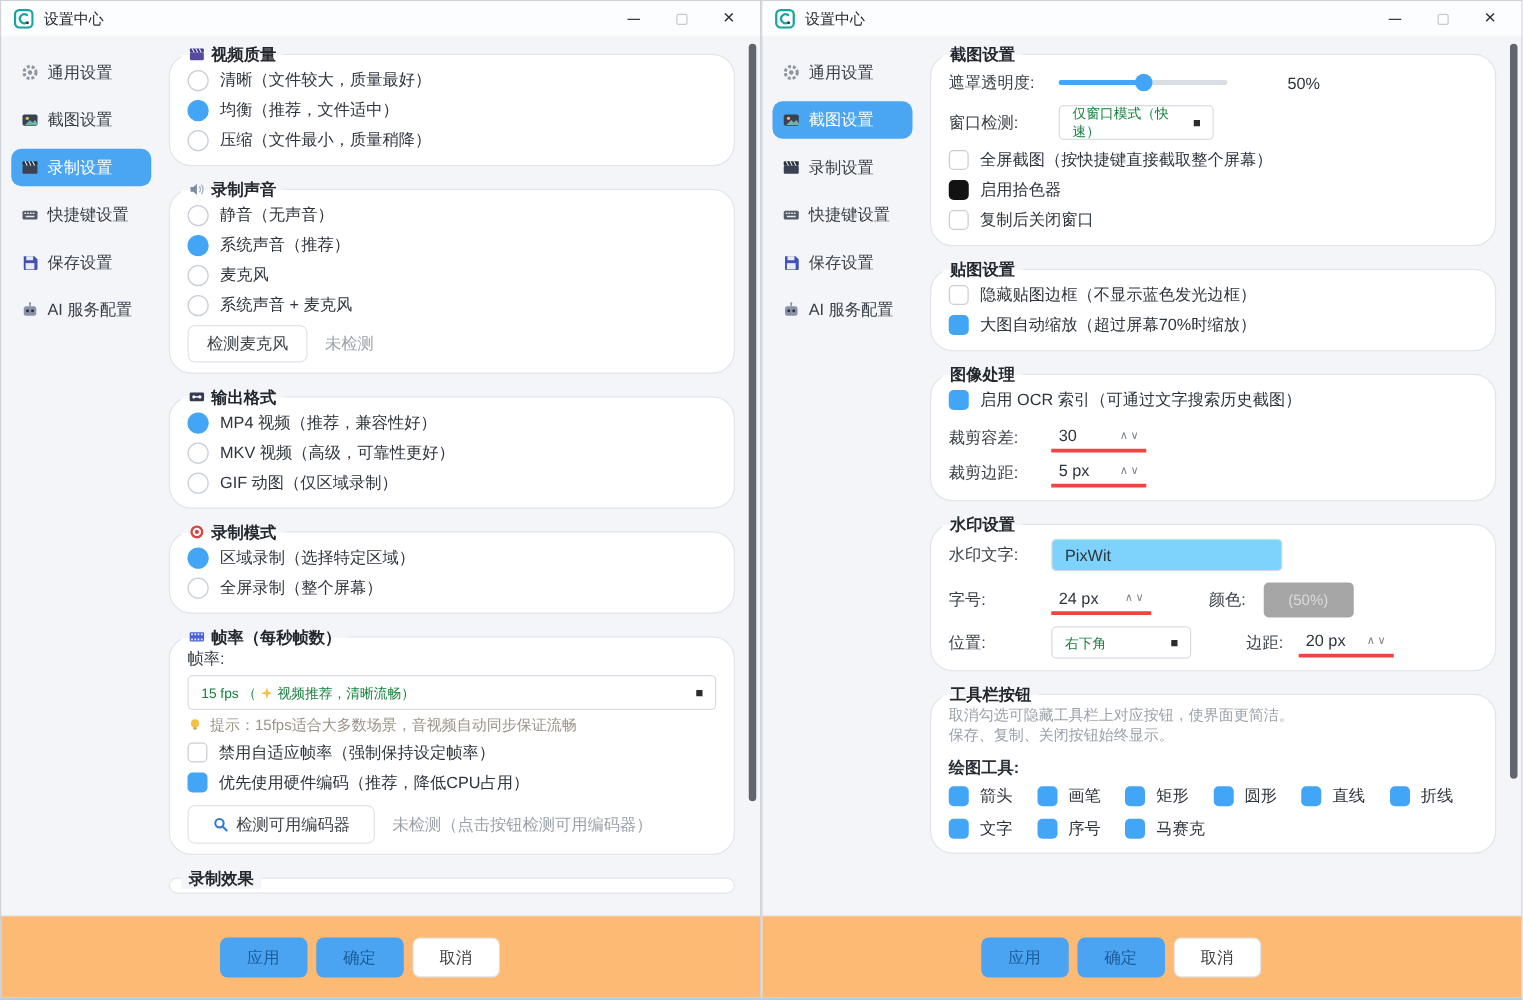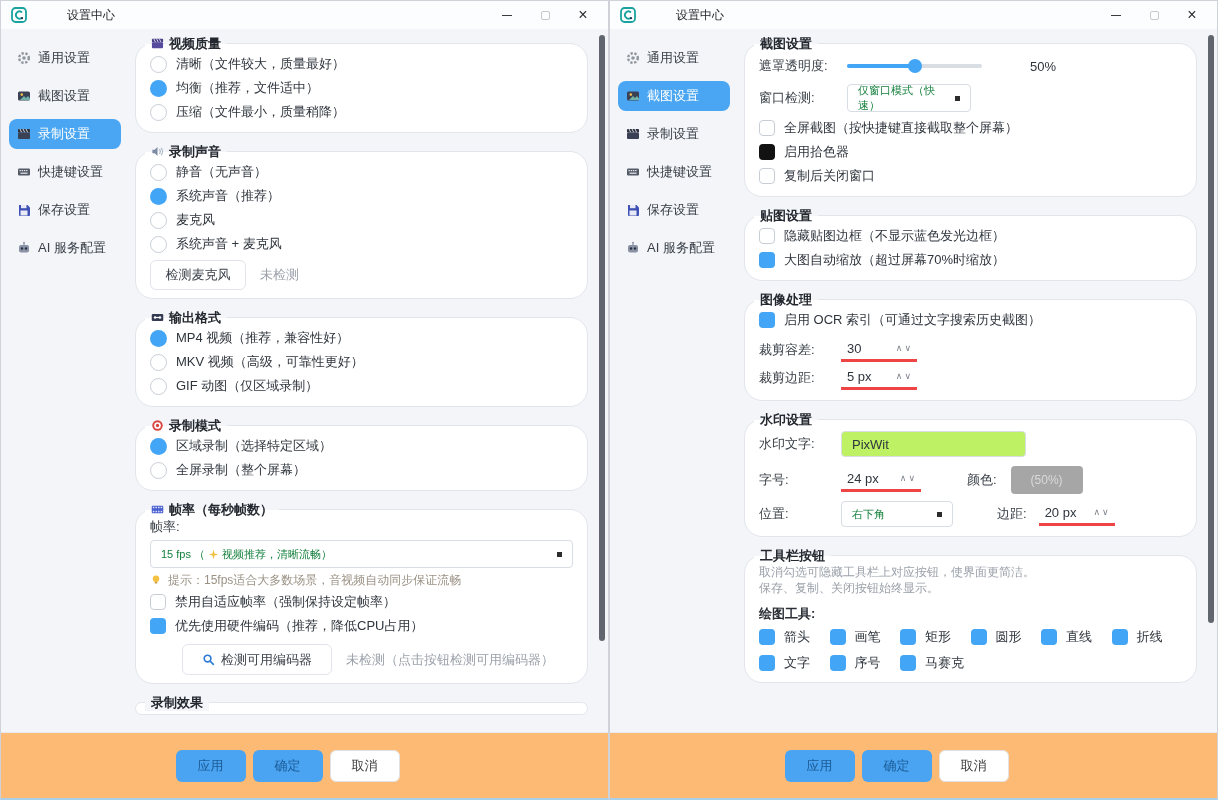--- a/index.html
+++ b/index.html
@@ -3,21 +3,21 @@
 <meta charset="utf-8">
 <style>
   * { margin:0; padding:0; box-sizing:border-box; }
   html,body { width:1218px; height:800px; }
   body { display:flex; background:#e9eaec; font-family:"Liberation Sans","DejaVu Sans",sans-serif; -webkit-font-smoothing:antialiased; }
 
   .window { width:609px; height:800px; background:#f3f5f9; display:flex; flex-direction:column;
             border:1px solid #cfd3d9; border-bottom:2px solid #a9cfe9; }
 
   
-  .titlebar { height:28px; background:#fcfdfe; display:flex; align-items:center; padding:0 6px 0 10px; flex:0 0 auto;gap:32px; }
+  .titlebar { height:28px; background:#fcfdfe; display:flex; align-items:center; padding:0 6px 0 10px; flex:0 0 auto; }
   .app-logo { width:16px; height:16px; margin-right:8px; flex:0 0 auto; }
   .title-text { font-size:12px; color:#1f2328; }
   .controls { margin-left:auto; display:flex; align-items:center; }
   .ctrl { width:38px; height:24px; display:flex; align-items:center; justify-content:center; }
   .min-glyph { width:10px; height:1px; background:#3c3c3c; display:block; }
   .max-glyph { width:9px; height:9px; border:1px solid #c6cacf; border-radius:2px; display:block; }
   .close-glyph { font-size:16px; color:#2e2e2e; line-height:1; }
 
   
   .wbody { flex:1; min-height:0; display:flex; position:relative; }
@@ -61,21 +61,21 @@
   .spin .arrows { font-size:9px; color:#7c828b; letter-spacing:2px; }
 
   .slider { width:135px; height:4px; background:#d9dde4; border-radius:2px; position:relative; flex:0 0 auto; }
   .slider .fill { position:absolute; left:0; top:0; bottom:0; width:50%; background:#42a5f5; border-radius:2px; }
   .slider .handle { position:absolute; left:50%; top:50%; transform:translate(-50%,-50%); width:14px; height:14px;
                     border-radius:50%; background:#42a5f5; }
 
   .frow { display:flex; align-items:center; min-height:28px; }
   .flabel { font-size:13px; color:#3a4048; width:82px; flex:0 0 auto; }
   .text-input { width:185px; height:26px; border:1px solid #d8dce3; border-radius:4px; padding:0 10px;
-                font-size:13px; color:#2f353d; background:#bef264; font-family:inherit; }
+                font-size:13px; color:#2f353d; background:#7dd3fc; font-family:inherit; }
   .color-btn { width:72px; height:28px; background:#a6a6a6; border:none; border-radius:4px; color:#dadada;
                font-size:12px; display:flex; align-items:center; justify-content:center; }
 
   .hint-row { display:flex; align-items:center; gap:6px; font-size:12px; color:#9b9285; height:20px; margin-top:2px; }
   .hint-row svg { width:12px; height:12px; flex:0 0 auto; }
 
   .desc { font-size:12px; color:#9ba1aa; line-height:16px; }
   .tools-label { font-size:13px; font-weight:bold; color:#2b2f36; margin-top:8px; height:20px; display:flex; align-items:center; }
   .tools { display:grid; grid-template-columns:repeat(6,1fr); row-gap:4px; margin-top:2px; }
   .tools .cb-row { height:22px; }
@@ -319,21 +319,21 @@
             <span>提示：15fps适合大多数场景，音视频自动同步保证流畅</span>
           </div>
           <div class="cb-row">
               <span class="cb"></span>
               <span>禁用自适应帧率（强制保持设定帧率）</span>
             </div>
           <div class="cb-row">
               <span class="cb on"></span>
               <span>优先使用硬件编码（推荐，降低CPU占用）</span>
             </div>
-          <div class="frow mt6" style="gap:14px;margin-left:32px;">
+          <div class="frow mt6" style="gap:14px;">
             <button class="btn-ghost" style="width:150px;height:31px;">
               <svg style="width:13px;height:13px;" viewBox="0 0 14 14">
                   <circle cx="6" cy="6" r="3.6" fill="none" stroke="#2f7cd6" stroke-width="1.8"></circle>
                   <line x1="8.8" y1="8.8" x2="12.2" y2="12.2" stroke="#2f7cd6" stroke-width="1.8" stroke-linecap="round"></line>
                 </svg>
               <span>检测可用编码器</span>
             </button>
             <span class="status">未检测（点击按钮检测可用编码器）</span>
           </div>
         </div>

